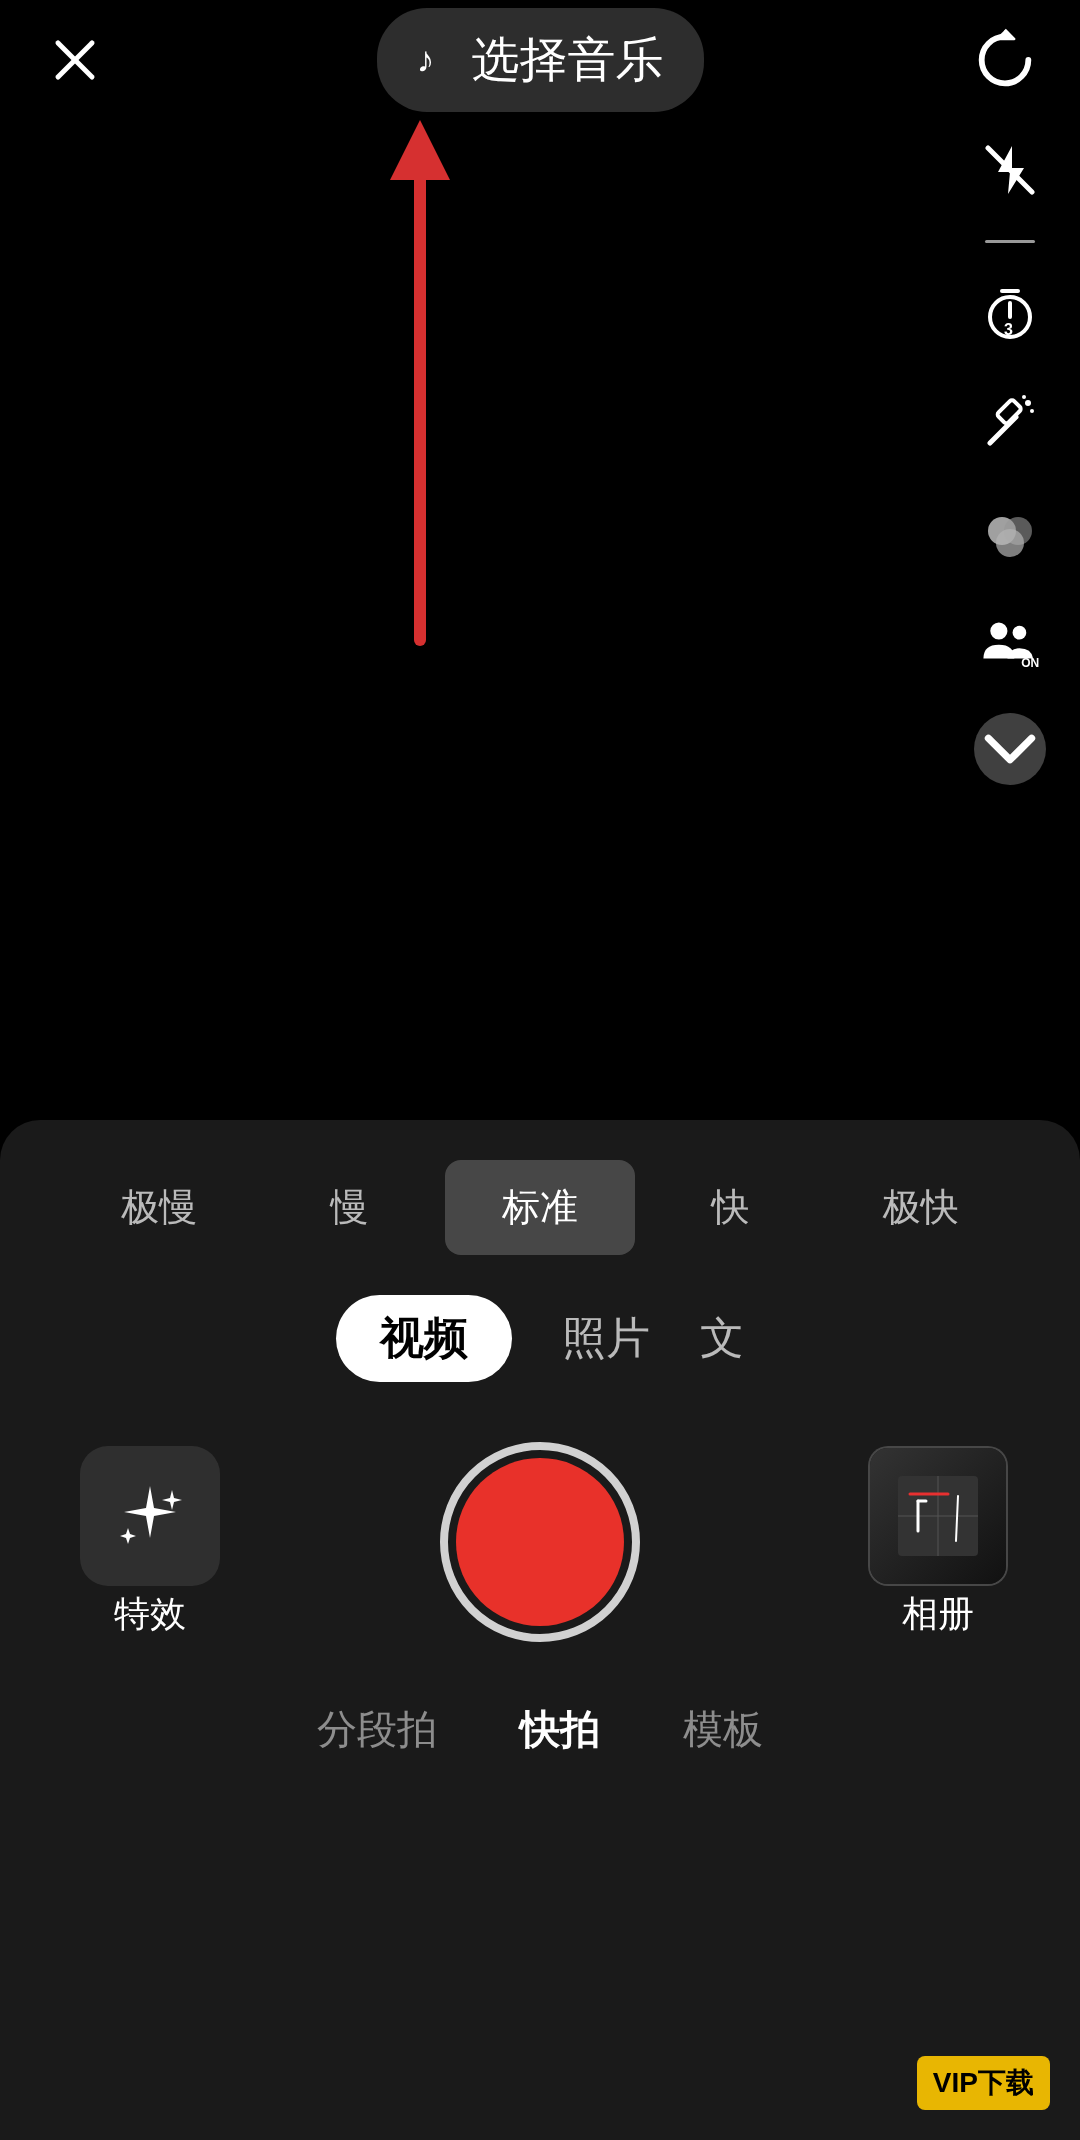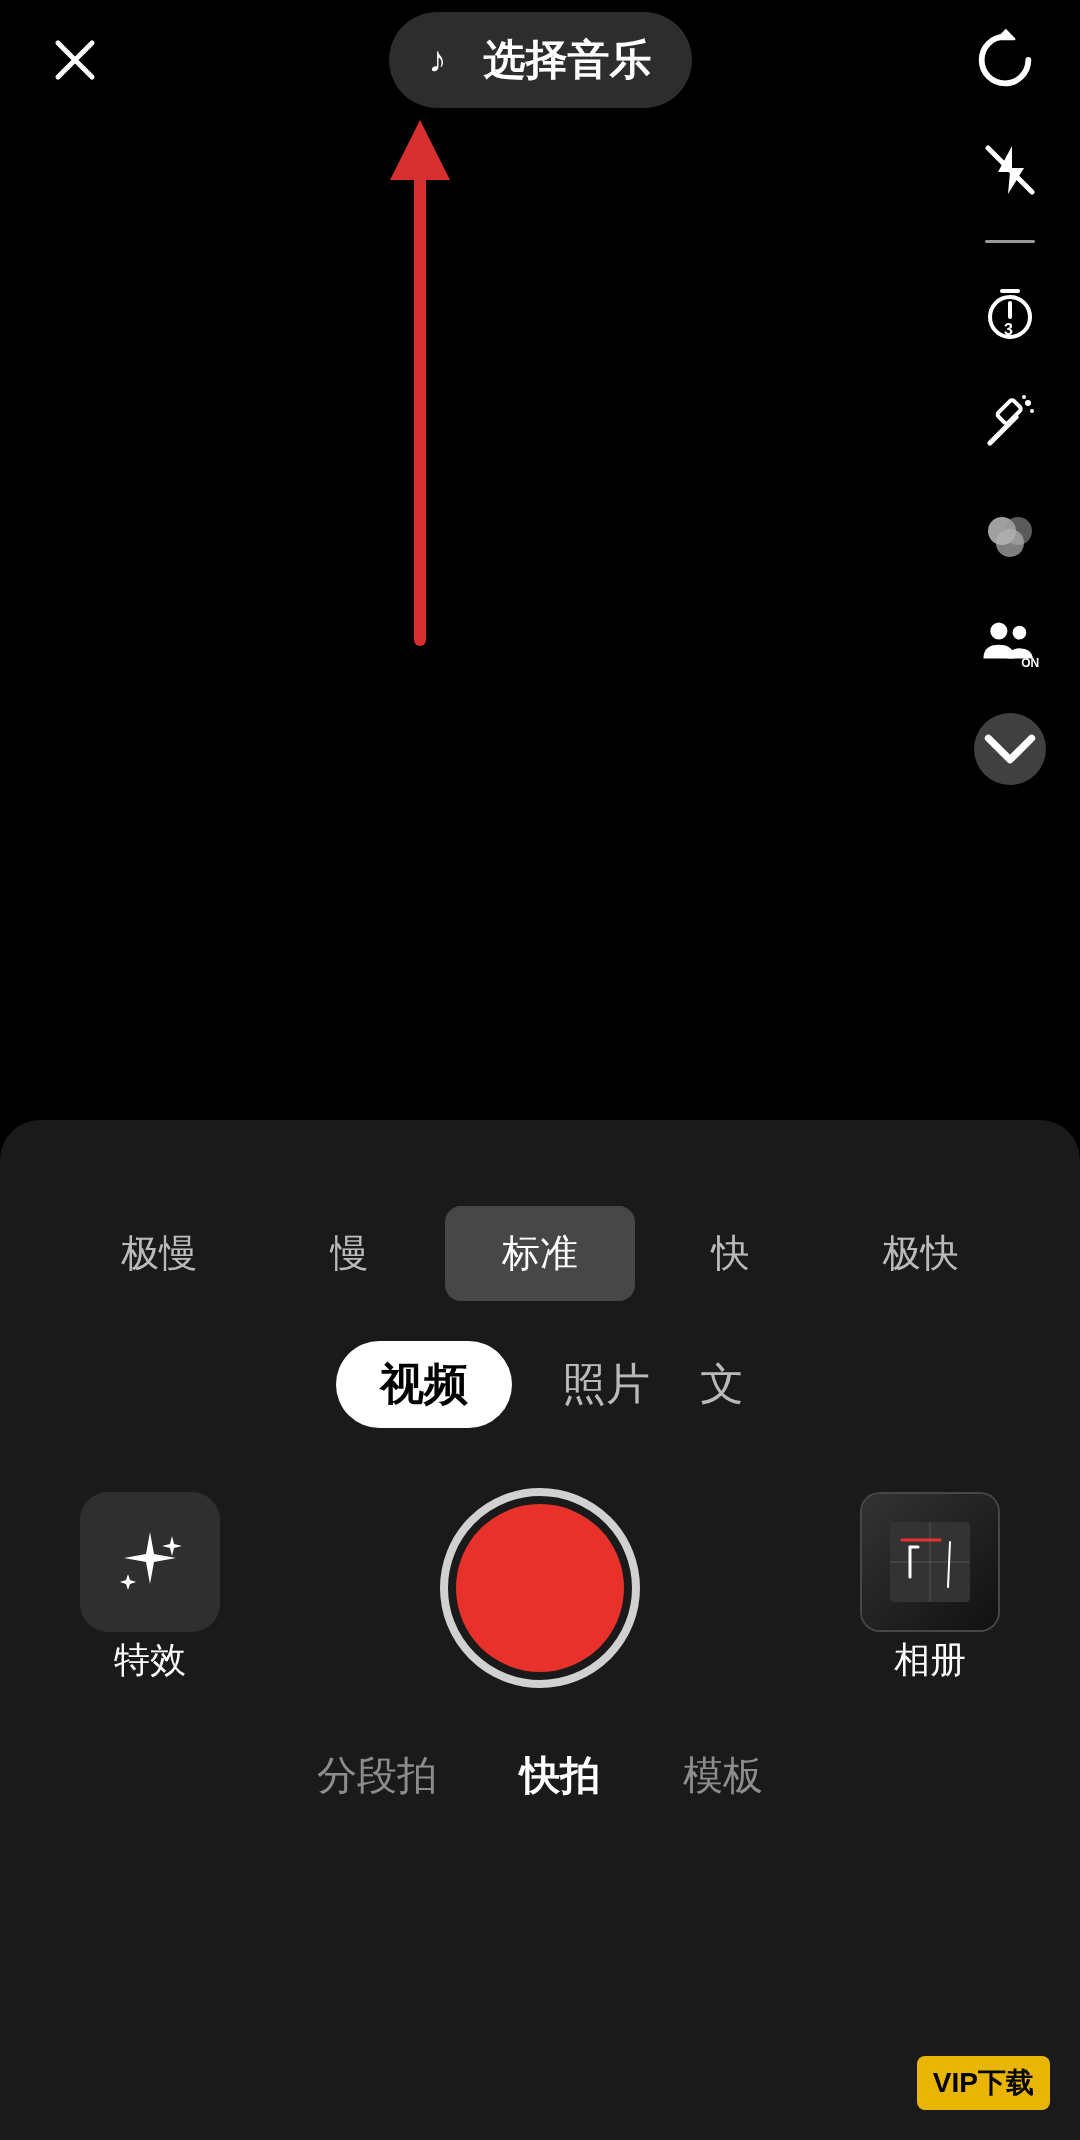--- a/index.html
+++ b/index.html
@@ -47,22 +47,22 @@
       border-radius: 50px;
       padding: 20px 40px;
       display: flex;
       align-items: center;
       gap: 14px;
       cursor: pointer;
     }
 
     .music-btn-text {
       color: #fff;
-      font-size: 42px;
-      font-weight: 700;
+      font-size: 48px;
+      font-weight: 400;
       margin-left: 23px;
     }
 
     .music-note-icon {
       color: #fff;
       font-size: 36px;
     }
 
     .refresh-btn {
       width: 70px;
@@ -143,21 +143,20 @@
       align-items: center;
     }
 
     
     .speed-selector {
       width: 100%;
       padding: 40px 64px 20px;
       display: flex;
       justify-content: center;
       gap: 0;
-      margin-top: 46px;
     }
 
     .speed-item {
       flex: 1;
       text-align: center;
       padding: 22px 10px;
       color: rgba(255,255,255,0.7);
       font-size: 38px;
       cursor: pointer;
       border-radius: 16px;
@@ -241,21 +240,21 @@
 
     .capture-btn-inner {
       width: 168px;
       height: 168px;
       border-radius: 50%;
       background: #e8312a;
     }
 
     .album-btn {
       position: absolute;
-      right: 80px;
+      right: 72px;
       display: flex;
       flex-direction: column;
       align-items: center;
       gap: 4px;
       cursor: pointer;
     }
 
     .album-thumbnail {
       width: 140px;
       height: 140px;

